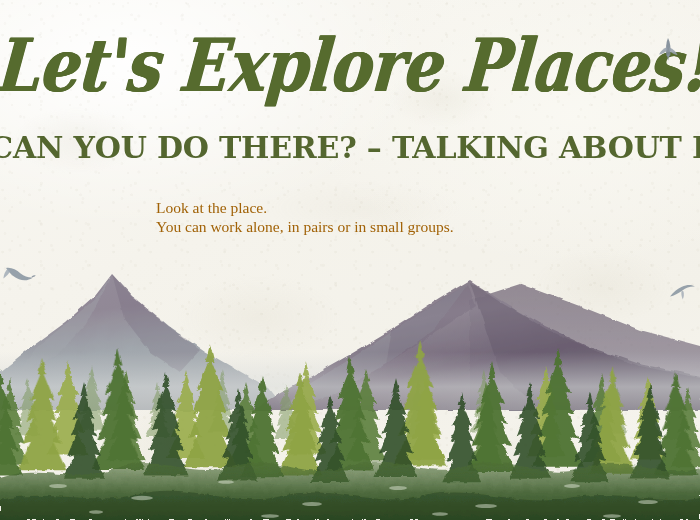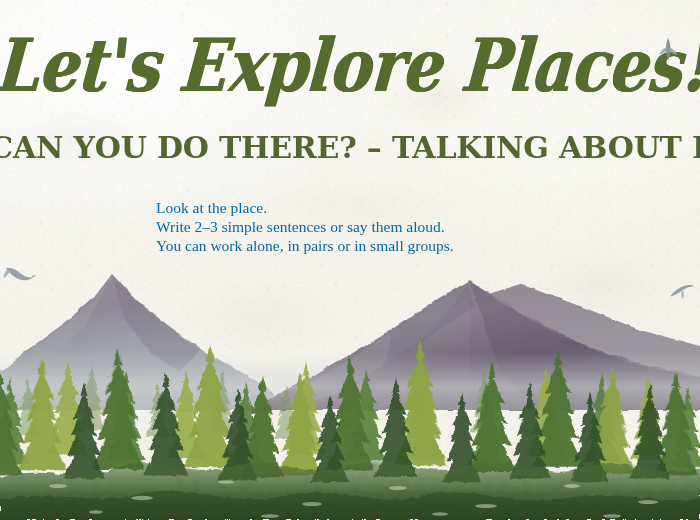--- a/index.html
+++ b/index.html
@@ -98,21 +98,21 @@
     position: absolute;
     left: 156px;
     top: 198px;
     width: 420px;
   }
   .instructions p {
     margin: 0;
     font-family: "Liberation Serif", serif;
     font-size: 15.5px;
     line-height: 19px;
-    color: #0369a1;
+    color: #a16207;
     white-space: nowrap;
   }
 
   
   .scenery {
     position: absolute;
     left: 0;
     right: 0;
     bottom: 0;
     height: 260px;
@@ -134,21 +134,20 @@
   <div class="paper-base"></div>
   <div class="paper-grain"></div>
   <div class="paper-mottle"></div>
 
   <div class="title">Let's Explore Places!</div>
 
   <div class="subtitle">WHAT CAN YOU DO THERE? – TALKING ABOUT PLACES</div>
 
   <div class="instructions">
     <p>Look at the place.</p>
-    <p>Write 2–3 simple sentences or say them aloud.</p>
     <p>You can work alone, in pairs or in small groups.</p>
   </div>
 
   <div class="bird" id="bird-top-right">
     <svg viewBox="0 0 26 26" xmlns="http://www.w3.org/2000/svg">
       <path d="M13 2 C15.2 6 16 12 15.4 19 C14.6 21 12.2 21.4 11.4 19.4 C10.6 12.6 11 6.4 13 2 Z" fill="#7f8b97" opacity=".92"></path>
       <path d="M12.2 11 C8.6 12.2 5.6 15 4 18.6 C7.4 18 10.2 16.4 12.4 14 Z" fill="#97a2ad" opacity=".88"></path>
       <path d="M14.4 11.4 C18 12.6 21 15.4 22.6 19 C19.2 18.4 16.4 16.8 14.2 14.4 Z" fill="#97a2ad" opacity=".88"></path>
       <path d="M12.6 18.4 C12.2 21 12.4 23 13.2 24.6 C14 23 14.2 21 13.8 18.6 Z" fill="#8d99a4" opacity=".8"></path>
     </svg>

